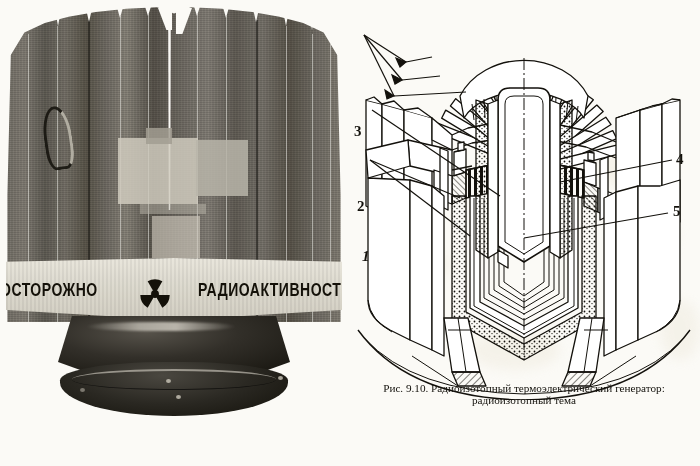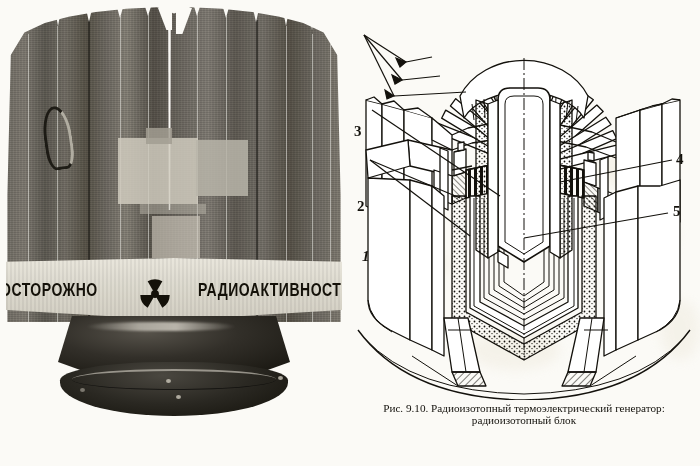--- a/index.html
+++ b/index.html
@@ -120,21 +120,21 @@
     border-bottom:1px solid rgba(0,0,0,.6);
   }
   .bolt{position:absolute;width:5px;height:4px;border-radius:50%;background:#cdc8bc;opacity:.8;}
 
   
   #drawing{position:absolute;left:348px;top:0;width:352px;height:400px;}
   #drawing svg{display:block;}
 
   
   #caption{
-    position:absolute;left:352px;top:402px;width:344px;
+    position:absolute;left:352px;top:382px;width:344px;
     font-family:"Liberation Serif", serif;
     font-size:11.2px;line-height:12.4px;
     color:#13110c;text-align:center;
   }
   #caption .ln{white-space:nowrap;}
   #caption .ln.just{text-align:justify;text-align-last:justify;white-space:normal;}
 </style>
 </head>
 <body>
 
@@ -447,16 +447,16 @@
   </div>
 
   <div style="position:absolute;left:354px;top:123px;font-family:'Liberation Serif',serif;font-weight:bold;font-size:15px;color:#13110c;">3</div>
   <div style="position:absolute;left:357px;top:198px;font-family:'Liberation Serif',serif;font-weight:bold;font-size:15px;color:#13110c;">2</div>
   <div style="position:absolute;left:362px;top:248px;font-family:'Liberation Serif',serif;font-weight:bold;font-style:italic;font-size:15px;color:#13110c;">1</div>
   <div style="position:absolute;left:676px;top:151px;font-family:'Liberation Serif',serif;font-weight:bold;font-size:15px;color:#13110c;">4</div>
   <div style="position:absolute;left:673px;top:203px;font-family:'Liberation Serif',serif;font-weight:bold;font-size:15px;color:#13110c;">5</div>
 
   <div id="caption">
     <div class="ln">Рис. 9.10. Радиоизотопный термоэлектрический генератор:</div>
-    <div class="ln">радиоизотопный блок</div>
+    <div class="ln">радиоизотопный тема</div>
   </div>
 
 </div>
 
 </body></html>

